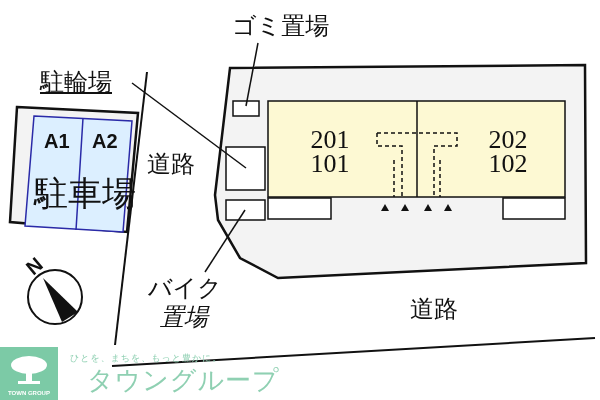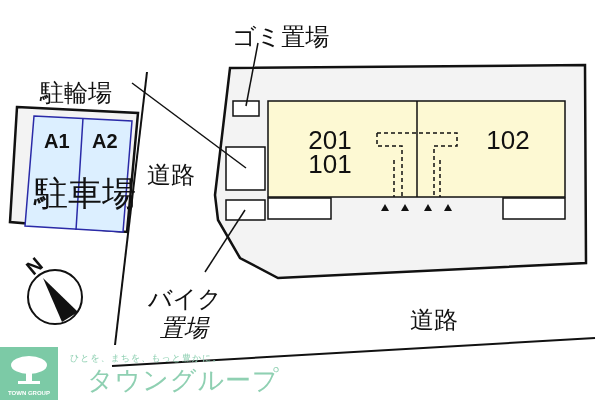--- a/index.html
+++ b/index.html
@@ -1,20 +1,20 @@
 <!DOCTYPE html>
 <html><head>
 <meta charset="utf-8">
 <style>
   html, body { margin:0; padding:0; background:#ffffff; }
   body { width:600px; height:400px; position:relative; overflow:hidden; font-family:"DejaVu Sans", sans-serif; }
   svg.plan { position:absolute; left:0; top:0; }
   .lbl { position:absolute; color:#111; white-space:nowrap; line-height:1; }
-  .big { font-size:24px;margin-top:11px; }
-  .unit { position:absolute; font-family:Liberation Sans, sans-serif; font-size:26px; line-height:24px; text-align:center; color:#111; }
+  .big { font-size:24px; }
+  .unit { position:absolute; font-family:Liberation Serif, serif; font-size:26px; line-height:24px; text-align:center; color:#111; }
   .logo-box { position:absolute; left:0; top:347px; width:58px; height:53px; background:#7ccaa6; }
   .logo-text { position:absolute; left:0; bottom:4px; width:58px; text-align:center; font-family:"Liberation Sans", sans-serif; font-size:6px; font-weight:bold; color:#fff; }
   .tag-small { position:absolute; left:70px; top:352px; font-size:9px; color:#8fd0b2; letter-spacing:1px; }
   .tag-big { position:absolute; left:87px; top:363px; font-size:26px; color:#8fd0b2; letter-spacing:1px; }
 </style>
 </head>
 <body>
 
 <svg class="plan" width="600" height="400">
 
@@ -56,35 +56,36 @@
   <line x1="132" y1="83" x2="246" y2="168" stroke="#111" stroke-width="1.5"></line>
   <line x1="245" y1="210" x2="205" y2="272" stroke="#111" stroke-width="1.5"></line>
 
   <g>
     <circle cx="55" cy="297" r="27" fill="#fff" stroke="#111" stroke-width="2"></circle>
     <polygon points="43,278 62,322 78,312" fill="#111"></polygon>
   </g>
 </svg>
 
 <div class="lbl big" style="left:232px;top:14px;">ゴミ置場</div>
-<div class="lbl big" style="left:40px;top:70px;">駐輪場</div>
+<div class="lbl big" style="left:40px;top:70px;text-decoration:underline;">駐輪場</div>
 <div class="lbl big" style="left:147px;top:152px;">道路</div>
 <div class="lbl big" style="left:148px;top:276px;">バイク</div>
 <div class="lbl big" style="left:160px;top:305px;font-style:italic;">置場</div>
 <div class="lbl big" style="left:410px;top:297px;">道路</div>
 
 <div class="lbl" style="left:44px;top:131px;font-family:'Liberation Sans',sans-serif;font-weight:bold;font-size:20px;">A1</div>
 <div class="lbl" style="left:92px;top:131px;font-family:'Liberation Sans',sans-serif;font-weight:bold;font-size:20px;">A2</div>
 <div class="lbl" style="left:34px;top:176px;font-size:34px;">駐車場</div>
 
 <div class="unit" style="left:300px;top:128px;width:60px;">
   <div>201</div>
   <div>101</div>
 </div>
 <div class="unit" style="left:478px;top:128px;width:60px;">
+  <div>202</div>
   <div>102</div>
 </div>
 
 <div class="lbl" style="left:27px;top:256px;font-family:'Liberation Sans',sans-serif;font-weight:bold;font-size:20px;transform:rotate(-40deg);">N</div>
 
 <div class="logo-box">
   <svg width="58" height="53">
     <ellipse cx="29" cy="18" rx="18" ry="9" fill="#fff"></ellipse>
     <rect x="26" y="20" width="6" height="16" fill="#fff"></rect>
     <rect x="18" y="34" width="22" height="3" fill="#fff"></rect>

